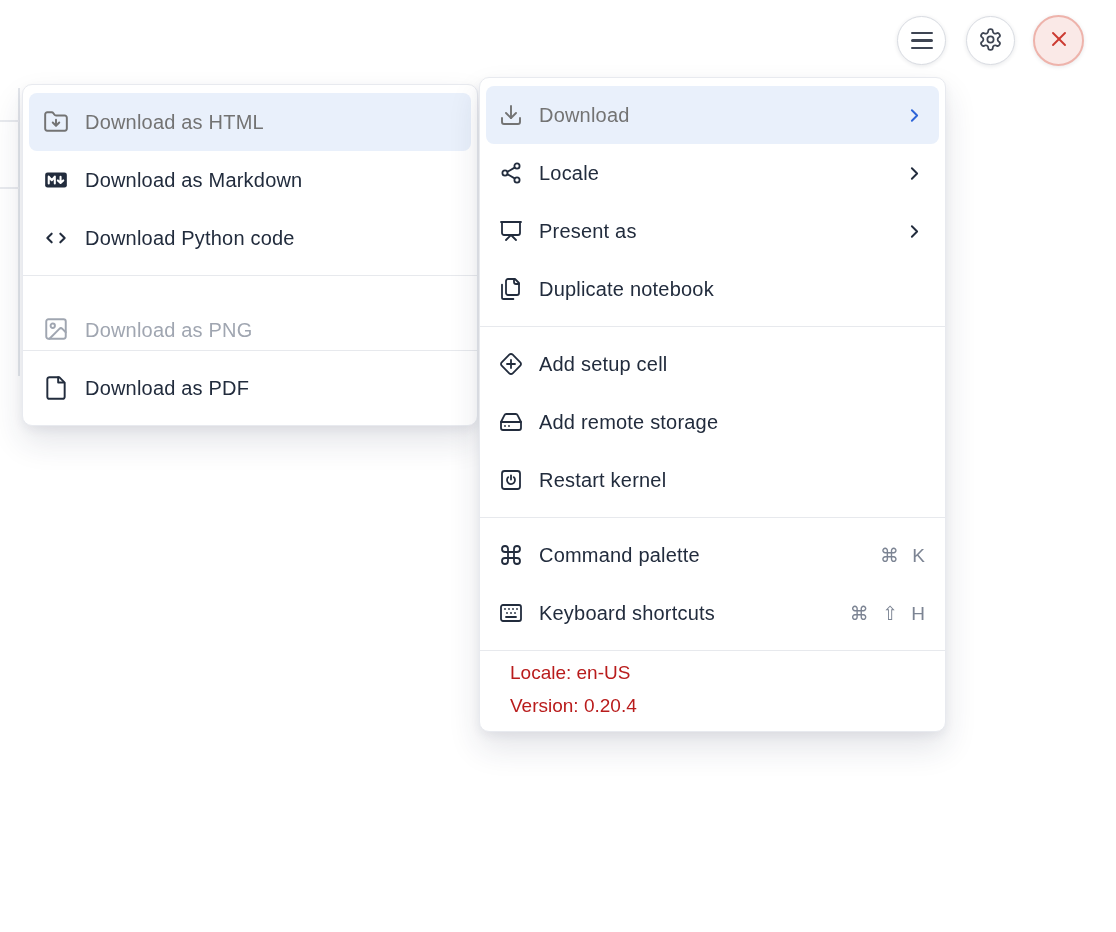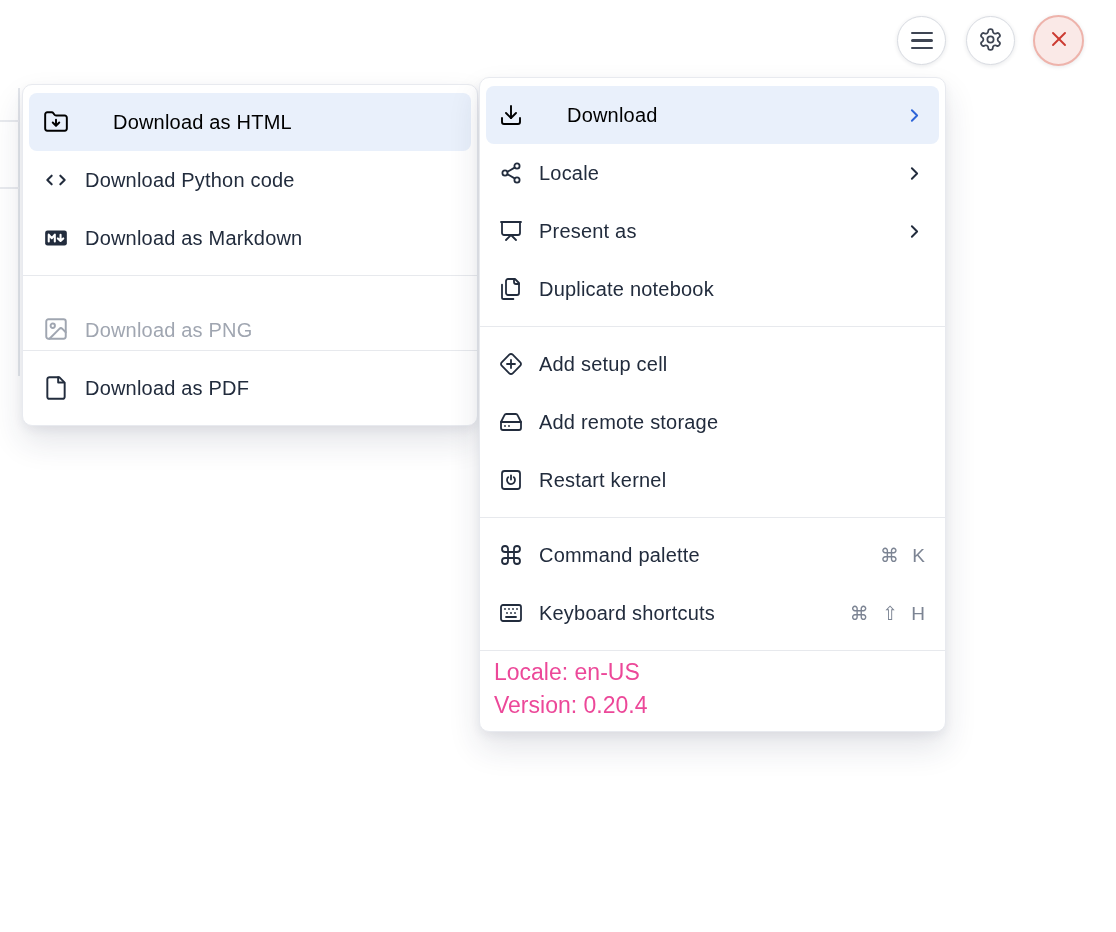--- a/index.html
+++ b/index.html
@@ -39,27 +39,27 @@
   .mi {
     display:flex; align-items:center; height:58px; padding:0 14px 0 14px;
     border-radius:8px; font-size:20px; color:#222c3d; cursor:pointer; position:relative;
   }
   .mi .ic { flex:0 0 auto; display:flex; align-items:center; justify-content:center; margin-right:16px; }
   .mi .ic svg { display:block; }
   .mi .lbl { flex:1 1 auto; white-space:nowrap; letter-spacing:0.2px; }
   .mi .chev { display:flex; align-items:center; color:#222c3d; }
   .mi .sc { color:#7c8493; font-size:19px; word-spacing:8px; white-space:nowrap; }
 
-  .mi.active { background:#e9f0fb; color:#000000;gap:28px; }
+  .mi.active { background:#e9f0fb; color:#737373; }
   .mi.active .chev { color:#2d64d8; }
   .mi.disabled { color:#a0a6b1; cursor:default;align-items:flex-end; }
 
   #main-menu .mi { padding-left:13px; }
 
-  .menu-footer { padding:5px 18px 9px 14px; font-size:23px; line-height:33px; color:#ec4899; }
+  .menu-footer { padding:5px 18px 9px 30px; font-size:19px; line-height:33px; color:#b91c1c; }
   .menu-footer div { white-space:nowrap; }
 </style>
 </head>
 <body>
 
 <div class="bg-vline"></div>
 <div class="bg-hline" style="top:120px; width:19px;"></div>
 <div class="bg-hline" style="top:187px; width:19px;"></div>
 
 <button class="circle-btn" style="left:897px;">
@@ -93,36 +93,36 @@
         <svg width="26" height="26" viewBox="0 0 24 24" fill="none" stroke="currentColor" stroke-width="1.8" stroke-linecap="round" stroke-linejoin="round">
           <path d="M20 20a2 2 0 0 0 2-2V8a2 2 0 0 0-2-2h-7.9a2 2 0 0 1-1.69-.9L9.6 3.9A2 2 0 0 0 7.93 3H4a2 2 0 0 0-2 2v13a2 2 0 0 0 2 2Z"></path>
           <path d="M12 10v5"></path>
             <path d="m15 12.5-3 3-3-3"></path>
         </svg>
       </span>
       <span class="lbl">Download as HTML</span>
     </div>
     <div class="mi">
       <span class="ic">
-        <svg width="26" height="26" viewBox="0 0 24 24" fill="none" stroke="currentColor" stroke-width="1.9" stroke-linecap="round" stroke-linejoin="round">
-          <path d="m16 8 4 4-4 4"></path>
-            <path d="m8 8-4 4 4 4"></path>
-        </svg>
-      </span>
-      <span class="lbl">Download Python code</span>
-    </div>
-    <div class="mi">
-      <span class="ic">
         <svg width="26" height="26" viewBox="0 0 24 24">
           <rect x="2" y="5" width="20" height="14" rx="2.2" fill="currentColor"></rect>
           <path d="M5.3 15.3V8.9l2.8 3.3 2.8-3.3v6.4" fill="none" stroke="#ffffff" stroke-width="1.9" stroke-linecap="round" stroke-linejoin="round"></path>
           <path d="M16.2 9v5.6M13.7 12.4l2.5 2.4 2.5-2.4" fill="none" stroke="#ffffff" stroke-width="1.9" stroke-linecap="round" stroke-linejoin="round"></path>
         </svg>
       </span>
       <span class="lbl">Download as Markdown</span>
+    </div>
+    <div class="mi">
+      <span class="ic">
+        <svg width="26" height="26" viewBox="0 0 24 24" fill="none" stroke="currentColor" stroke-width="1.9" stroke-linecap="round" stroke-linejoin="round">
+          <path d="m16 8 4 4-4 4"></path>
+            <path d="m8 8-4 4 4 4"></path>
+        </svg>
+      </span>
+      <span class="lbl">Download Python code</span>
     </div>
   </div>
   <div class="divider"></div>
   <div class="section">
     <div class="mi disabled">
       <span class="ic">
         <svg width="26" height="26" viewBox="0 0 24 24" fill="none" stroke="currentColor" stroke-width="1.8" stroke-linecap="round" stroke-linejoin="round">
           <rect width="18" height="18" x="3" y="3" rx="2"></rect>
           <circle cx="9" cy="9" r="2"></circle>
           <path d="m21 15-3.086-3.086a2 2 0 0 0-2.828 0L6 21"></path>

